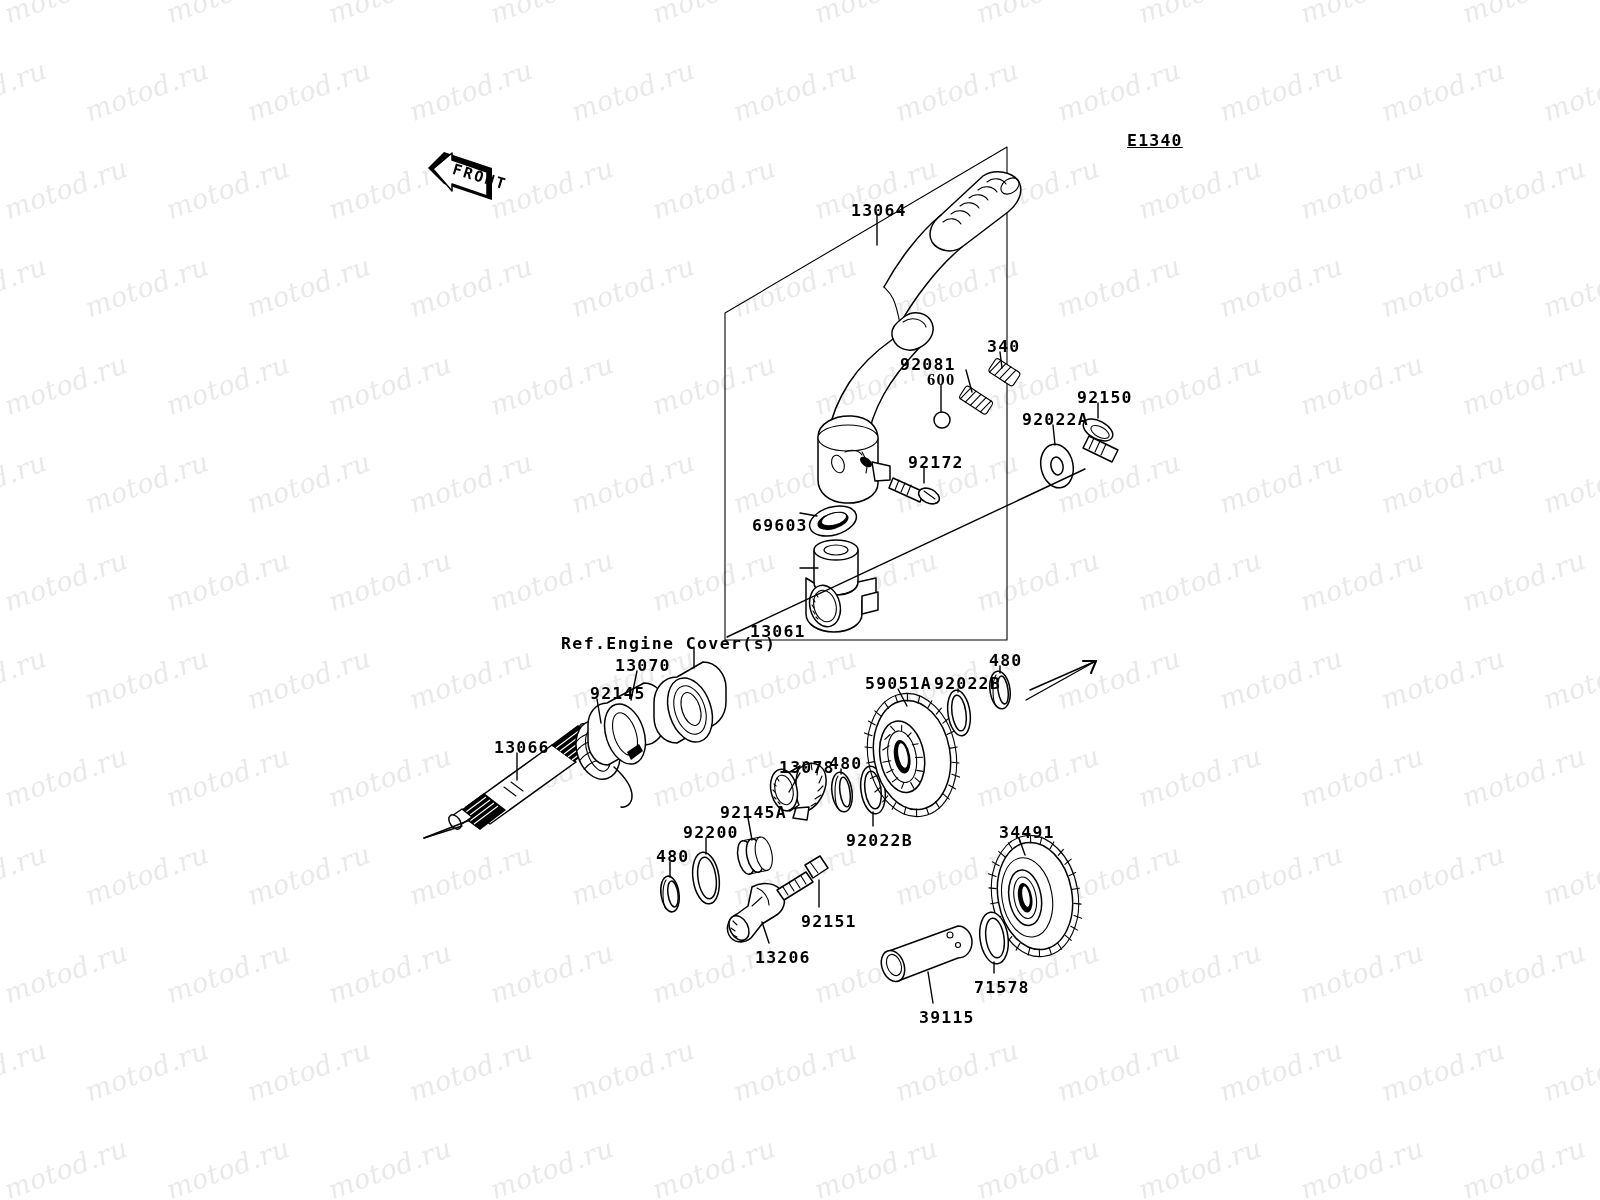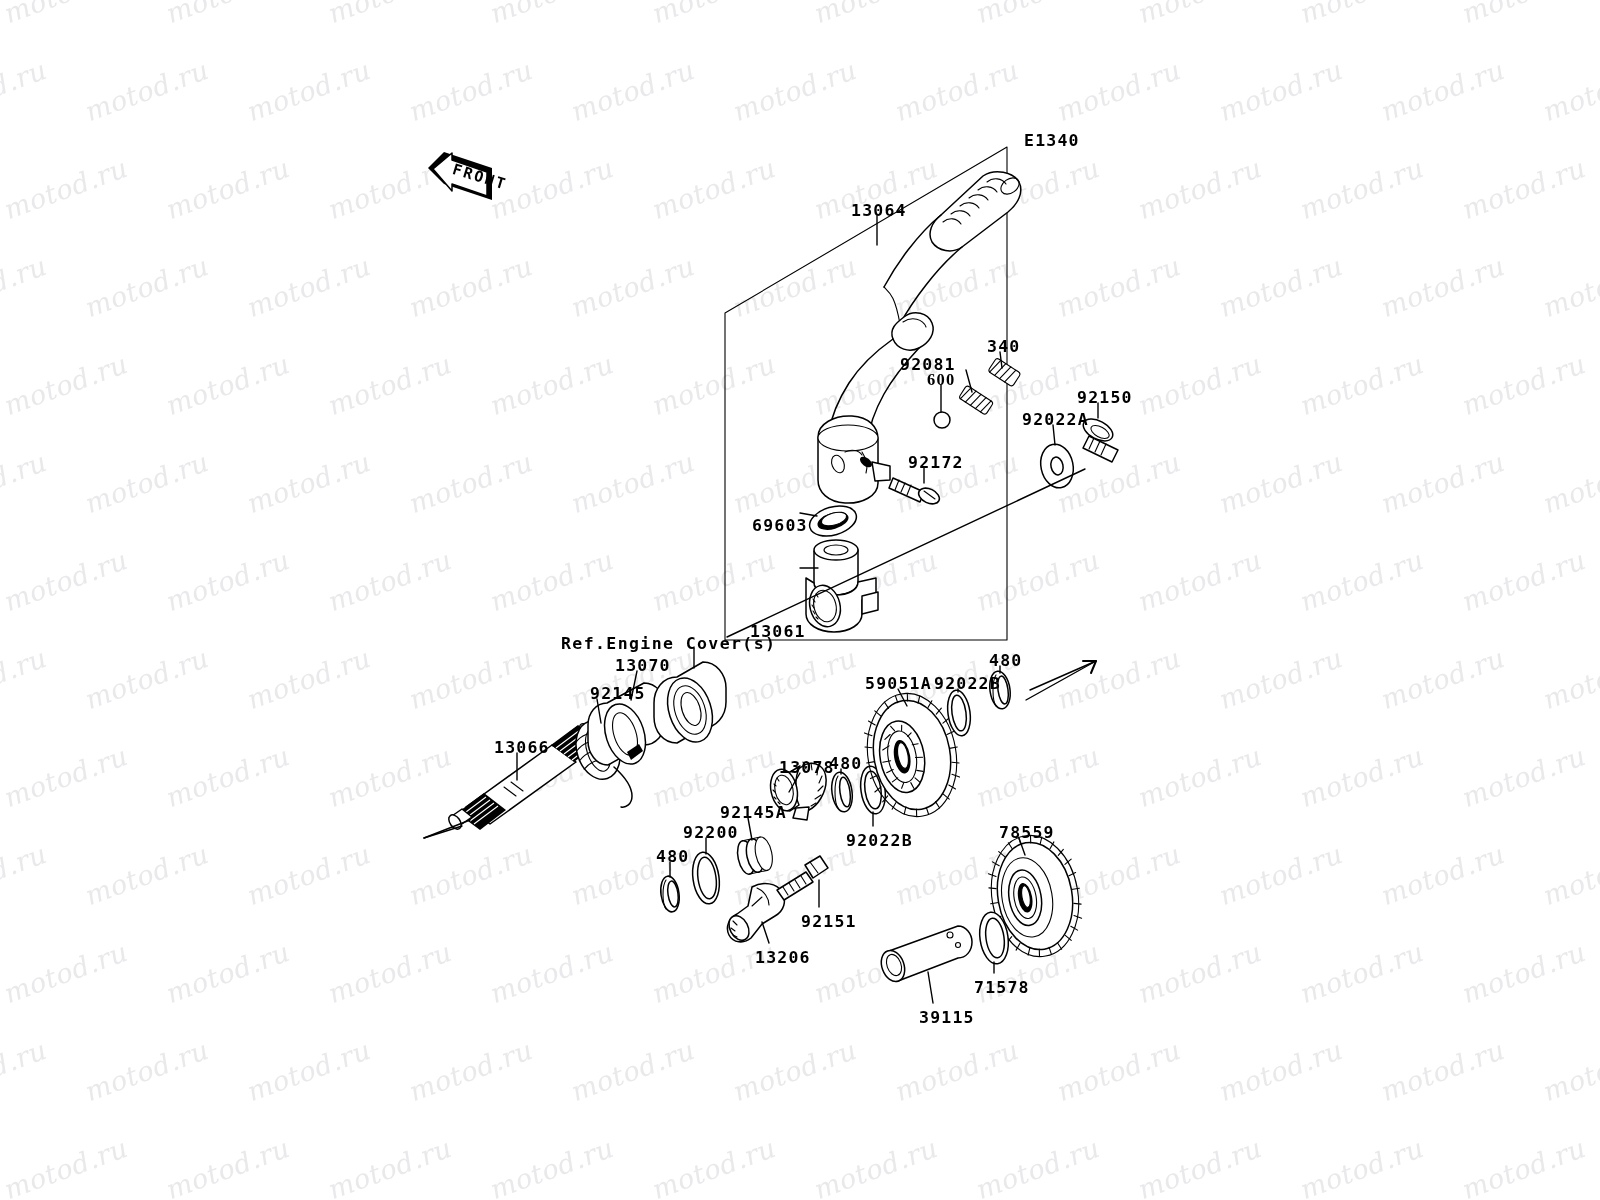--- a/index.html
+++ b/index.html
@@ -586,42 +586,42 @@
 
       <path class="ld" d="M933,1003 L928,972"></path>
 
       <path class="ld" d="M1030,690 L1096,661"></path>
       <path class="ld" d="M1026,700 L1096,661"></path>
       <path class="lnB" d="M1096,661 L1083,661 M1096,661 L1091,673"></path>
     </g>
   </svg>
 
   <div id="labels">
-      <div class="lbl" style="left: 1024px; top: 133px;">E1340</div>
+      <div class="lbl" style="left: 1127px; top: 133px; text-decoration: underline;">E1340</div>
       <div class="lbl" style="left: 851px; top: 203px;">13064</div>
       <div class="lbl" style="left: 987px; top: 339px;">340</div>
       <div class="lbl" style="left: 900px; top: 357px;">92081</div>
       <div class="lbl" style="left: 927px; top: 372px; font-family: Liberation Serif, serif;">600</div>
       <div class="lbl" style="left: 1077px; top: 390px;">92150</div>
       <div class="lbl" style="left: 1022px; top: 412px;">92022A</div>
       <div class="lbl" style="left: 908px; top: 455px;">92172</div>
       <div class="lbl" style="left: 752px; top: 518px;">69603</div>
       <div class="lbl" style="left: 750px; top: 596px; margin-top: 28px;">13061</div>
       <div class="lbl ref" style="left: 561px; top: 636px;">Ref.Engine Cover(s)</div>
       <div class="lbl" style="left: 615px; top: 658px;">13070</div>
       <div class="lbl" style="left: 989px; top: 653px;">480</div>
       <div class="lbl" style="left: 865px; top: 676px;">59051A</div>
       <div class="lbl" style="left: 934px; top: 676px;">92022B</div>
       <div class="lbl" style="left: 566px; top: 686px; margin-left: 24px;">92145</div>
       <div class="lbl" style="left: 494px; top: 740px;">13066</div>
       <div class="lbl" style="left: 779px; top: 760px;">13078</div>
       <div class="lbl" style="left: 829px; top: 756px;">480</div>
       <div class="lbl" style="left: 720px; top: 805px;">92145A</div>
       <div class="lbl" style="left: 846px; top: 833px;">92022B</div>
-      <div class="lbl" style="left: 999px; top: 825px;">78559</div>
+      <div class="lbl" style="left: 999px; top: 825px;">34491</div>
       <div class="lbl" style="left: 683px; top: 825px;">92200</div>
       <div class="lbl" style="left: 656px; top: 849px;">480</div>
       <div class="lbl" style="left: 801px; top: 914px;">92151</div>
       <div class="lbl" style="left: 755px; top: 950px;">13206</div>
       <div class="lbl" style="left: 974px; top: 980px;">71578</div>
       <div class="lbl" style="left: 919px; top: 1010px;">39115</div>
     </div>
 
 </div>
 

